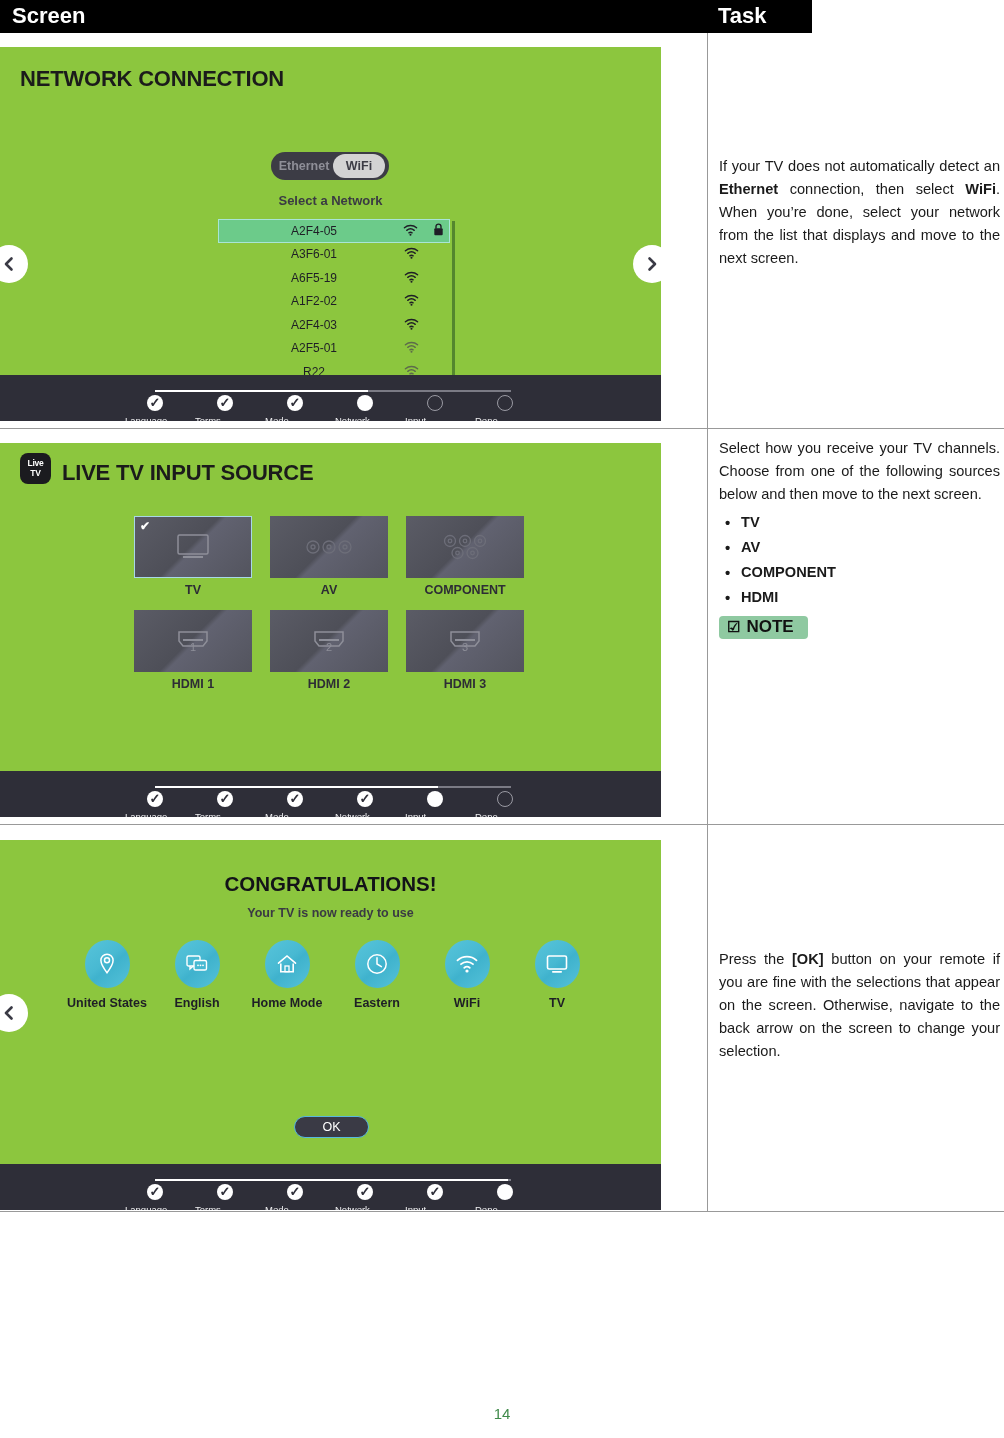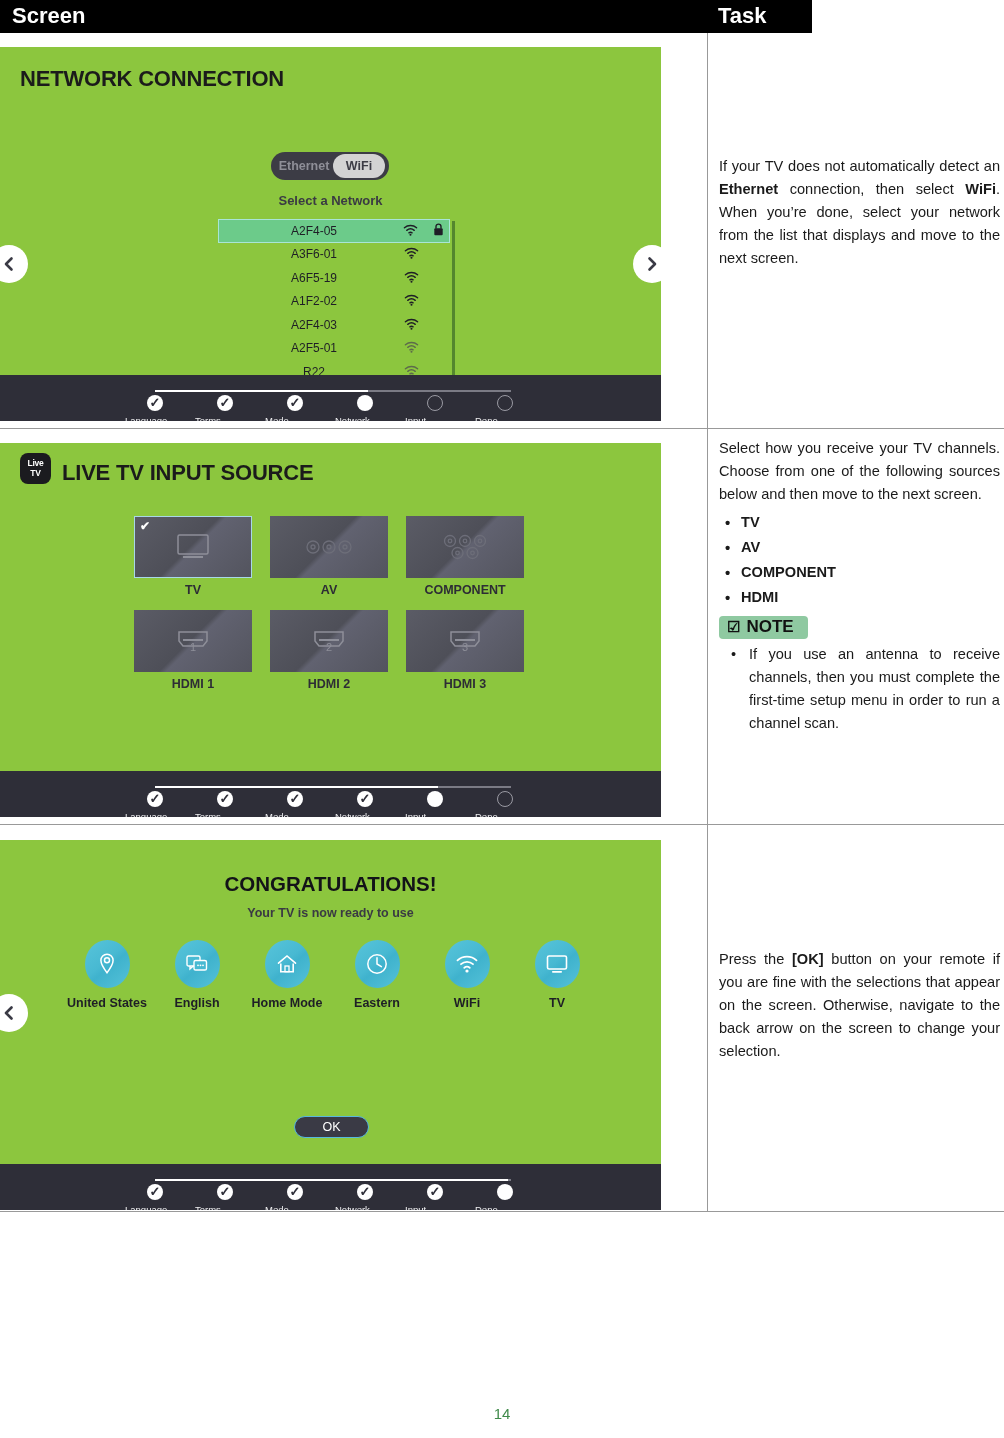--- a/index.html
+++ b/index.html
@@ -644,23 +644,20 @@
     <p>Select how you receive your TV channels. Choose from one of the following sources below and then move to the next screen.</p>
     <ul class="bullets">
       <li>TV</li>
       <li>AV</li>
       <li>COMPONENT</li>
       <li>HDMI</li>
     </ul>
     <div class="notebadge">
       <span class="nb-ico">☑</span><span>NOTE</span>
     </div>
-    <ul class="notelist">
-      <li>If you use an antenna to receive channels, then you must complete the first-time setup menu in order to run a channel scan.</li>
-    </ul>
   </div>
 
   <div class="task t3">
     <p>Press the <b>[OK]</b> button on your remote if you are fine with the selections that appear on the screen. Otherwise, navigate to the back arrow on the screen to change your selection.</p>
   </div>
 
   <div class="pagenum">14</div>
 </div>
 
 </body></html>

